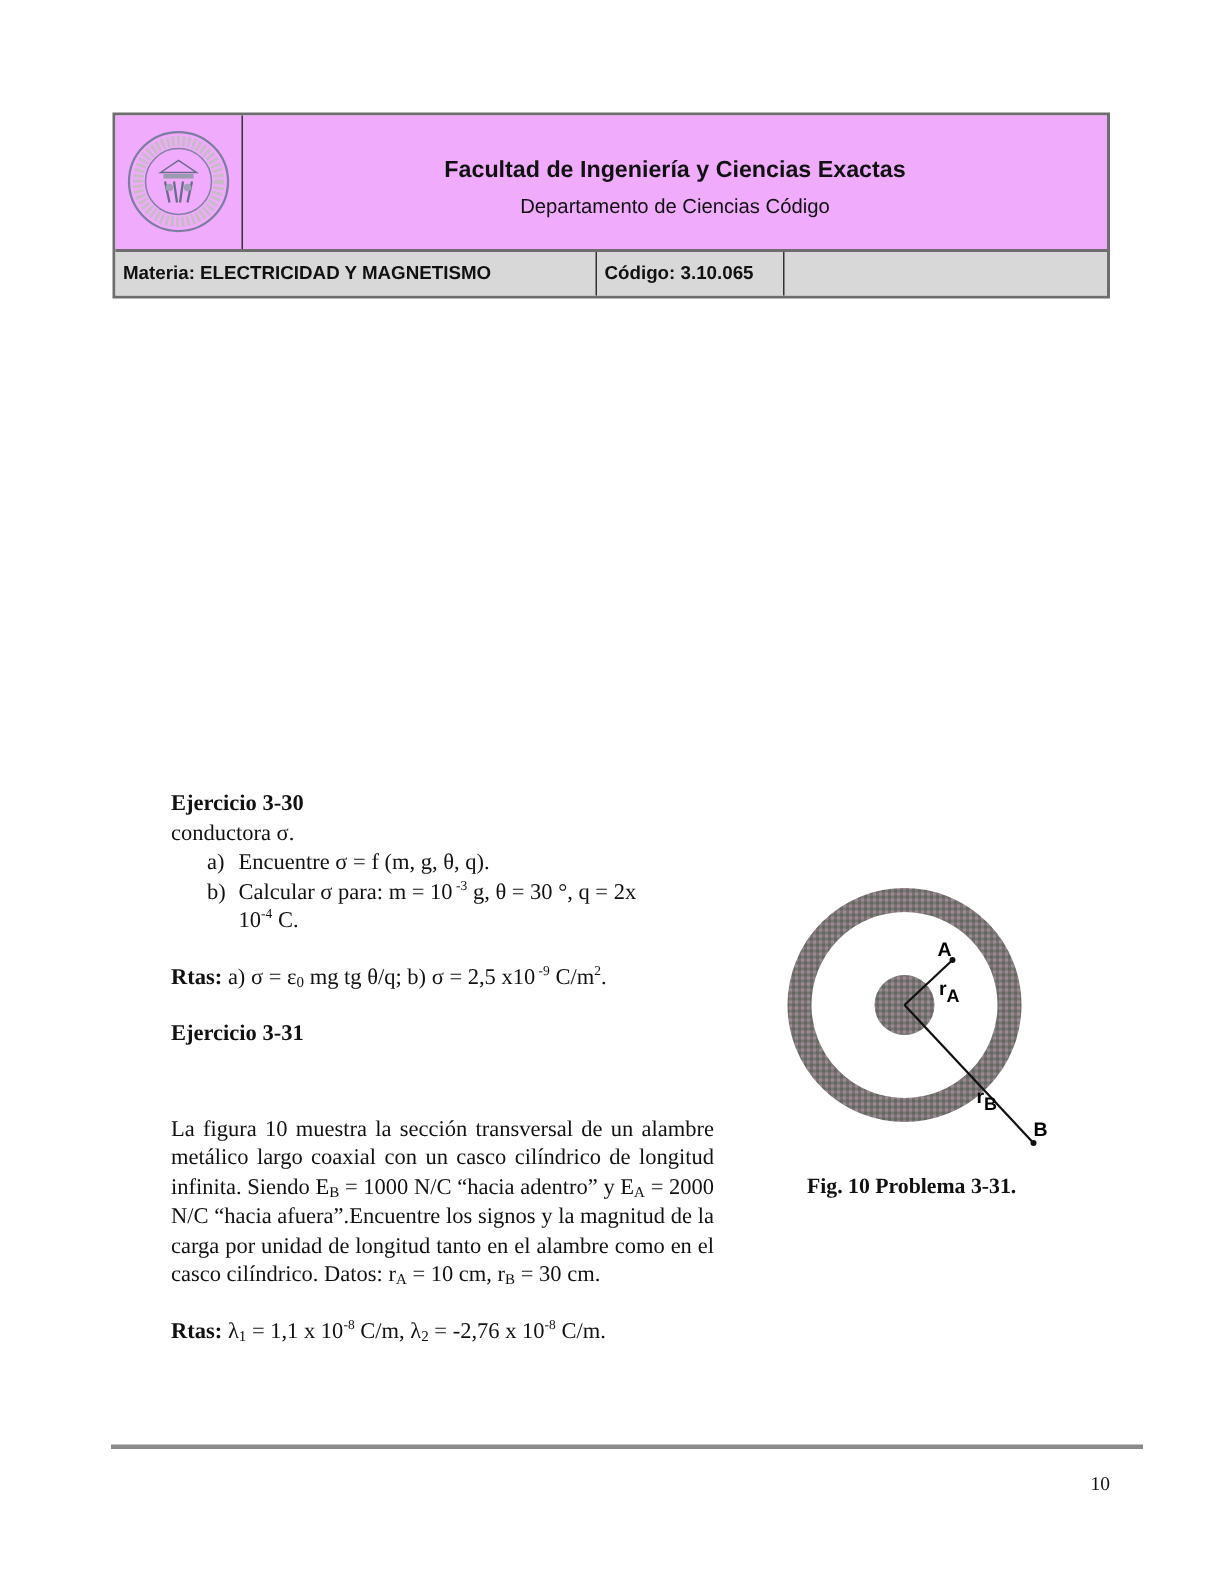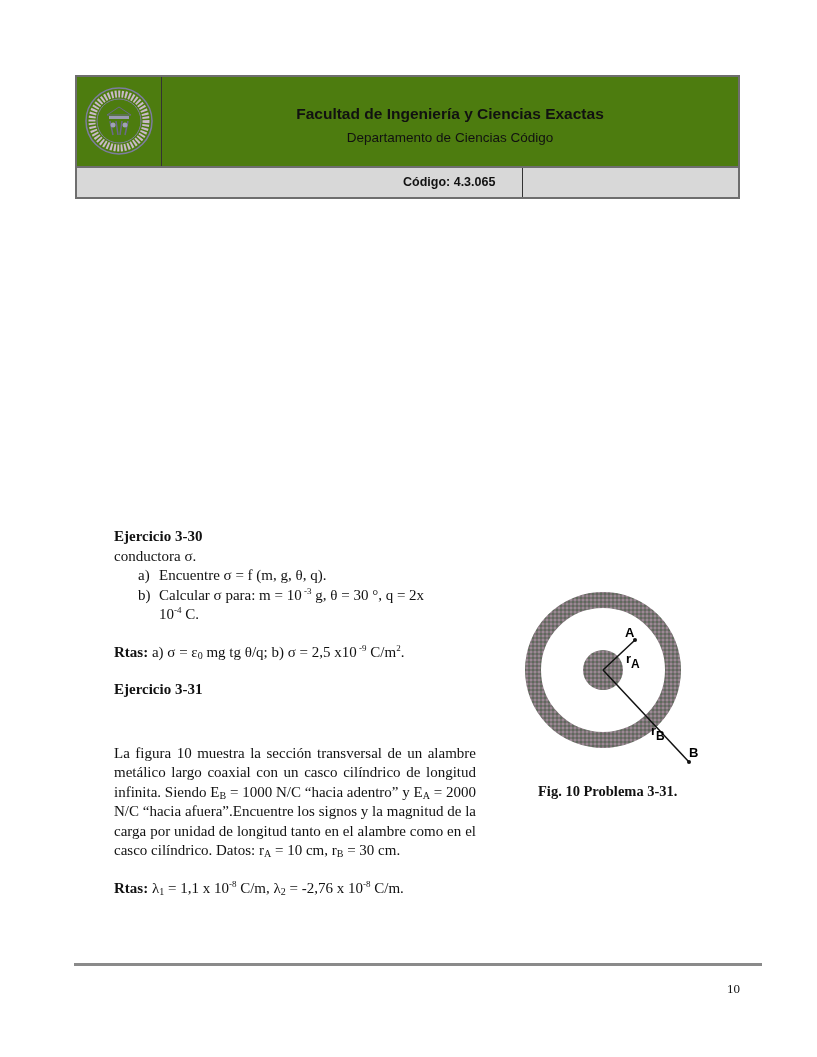--- a/index.html
+++ b/index.html
@@ -1,18 +1,18 @@
 <!DOCTYPE html>
 <html><head>
 <meta charset="utf-8">
 <style>
   html,body{margin:0;padding:0;background:#fff;}
   body{width:817px;height:1057px;position:relative;overflow:hidden;font-family:"Liberation Serif",serif;color:#111;}
   .hdr{position:absolute;left:75px;top:75px;width:661px;height:120px;border:2px solid #6e6e6e;box-sizing:content-box;}
-  .hdr-top{position:absolute;left:0;top:0;width:661px;height:89px;border-bottom:2px solid #6e6e6e;background:#4d7c0f;}
+  .hdr-top{position:absolute;left:0;top:0;width:661px;height:89px;border-bottom:2px solid #6e6e6e;background:#f0abfc;}
   .logo-cell{position:absolute;left:0;top:0;width:84px;height:89px;border-right:1px solid #333;}
   .logo{position:absolute;left:6px;top:8px;width:72px;height:72px;}
   .title-cell{position:absolute;left:85px;top:0;width:576px;height:89px;text-align:center;font-family:"Liberation Sans",sans-serif;}
   .t1{position:absolute;left:0;right:0;top:28px;font-weight:bold;font-size:15.5px;}
   .t2{position:absolute;left:0;right:0;top:53px;font-size:13.5px;}
   .hdr-bot{position:absolute;left:0;top:91px;width:661px;height:29px;background:#d8d8d8;font-family:"Liberation Sans",sans-serif;font-weight:bold;font-size:12.5px;}
   .cell{position:absolute;top:0;height:29px;line-height:29px;padding-left:5px;box-sizing:border-box;}
   .c1{left:0;width:321px;border-right:1px solid #333;}
   .c2{left:321px;width:125px;border-right:1px solid #333;}
   .c3{left:446px;width:215px;}
@@ -48,21 +48,22 @@
         <circle cx="30" cy="40" r="2.5" fill="#a0a0b8"></circle>
         <circle cx="42" cy="40" r="2.5" fill="#a0a0b8"></circle>
       </svg>
     </div>
     <div class="title-cell">
       <div class="t1">Facultad de Ingeniería y Ciencias Exactas</div>
       <div class="t2">Departamento de Ciencias Código</div>
     </div>
   </div>
   <div class="hdr-bot">
-    <div class="cell c2">Código: 4.3.065</div>
+    <div class="cell c1">Materia: ELECTRICIDAD Y MAGNETISMO</div>
+    <div class="cell c2">Código: 3.10.065</div>
     <div class="cell c3"></div>
   </div>
 </div>
 
 <div class="body">
   <p><b>Ejercicio 3-30</b></p>
   <p>conductora σ.</p>
   <div class="li">
     <span class="lbl">a)</span>
     <span class="txt">Encuentre σ = f (m, g, θ, q).</span>

